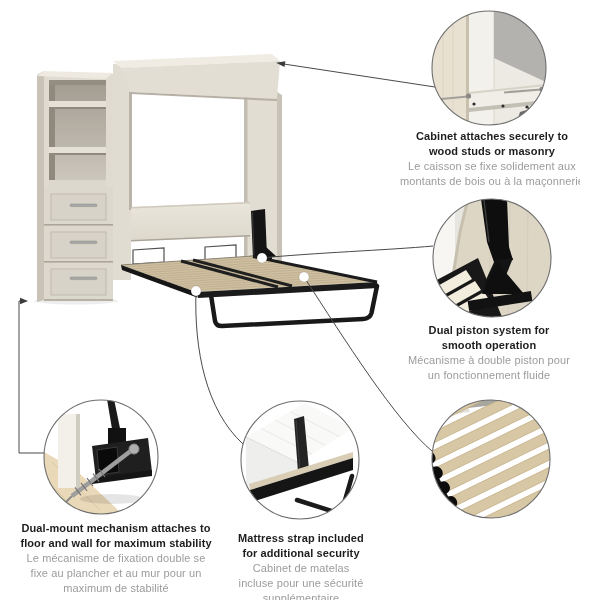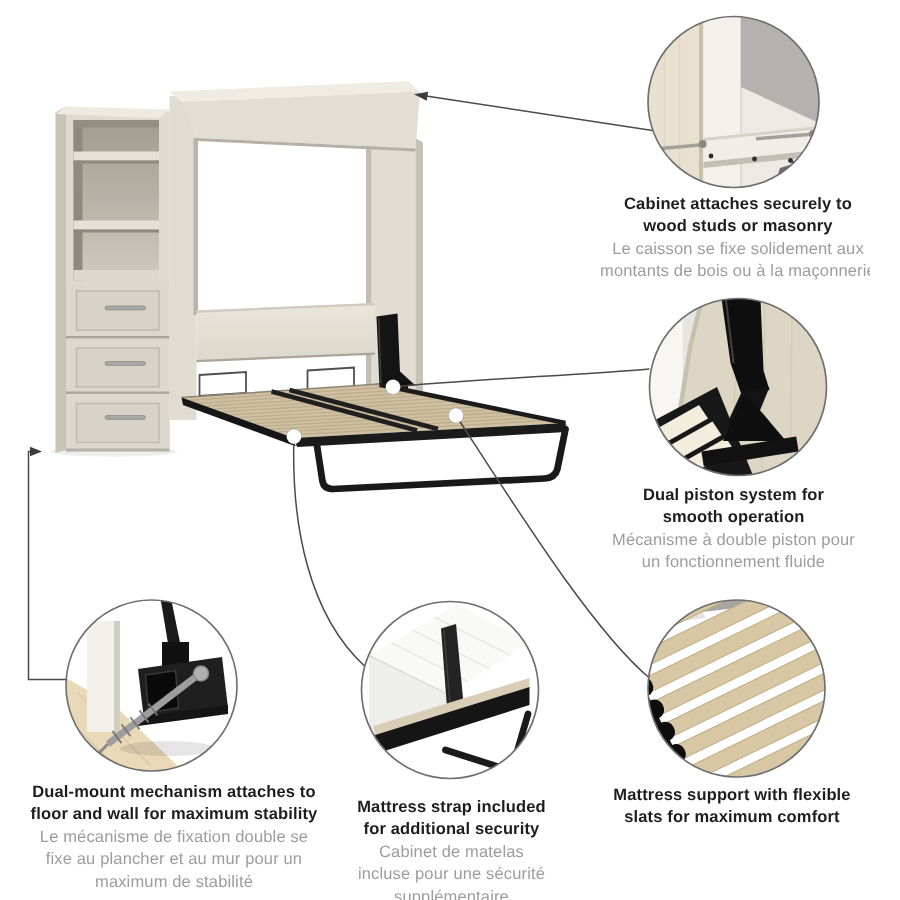--- a/index.html
+++ b/index.html
@@ -325,17 +325,15 @@
 
   <div class="callout-text" style="left:191px;top:531px;width:220px">
     <div class="en">Mattress strap included
 for additional security</div>
     <div class="fr">Cabinet de matelas
 incluse pour une sécurité
 supplémentaire</div>
   </div>
 
   <div class="callout-text" style="left:378px;top:523px;width:220px">
-    <div class="en">Mattress support with flexible
-slats for maximum comfort</div>
   </div>
 
 </div>
 
 </body></html>

